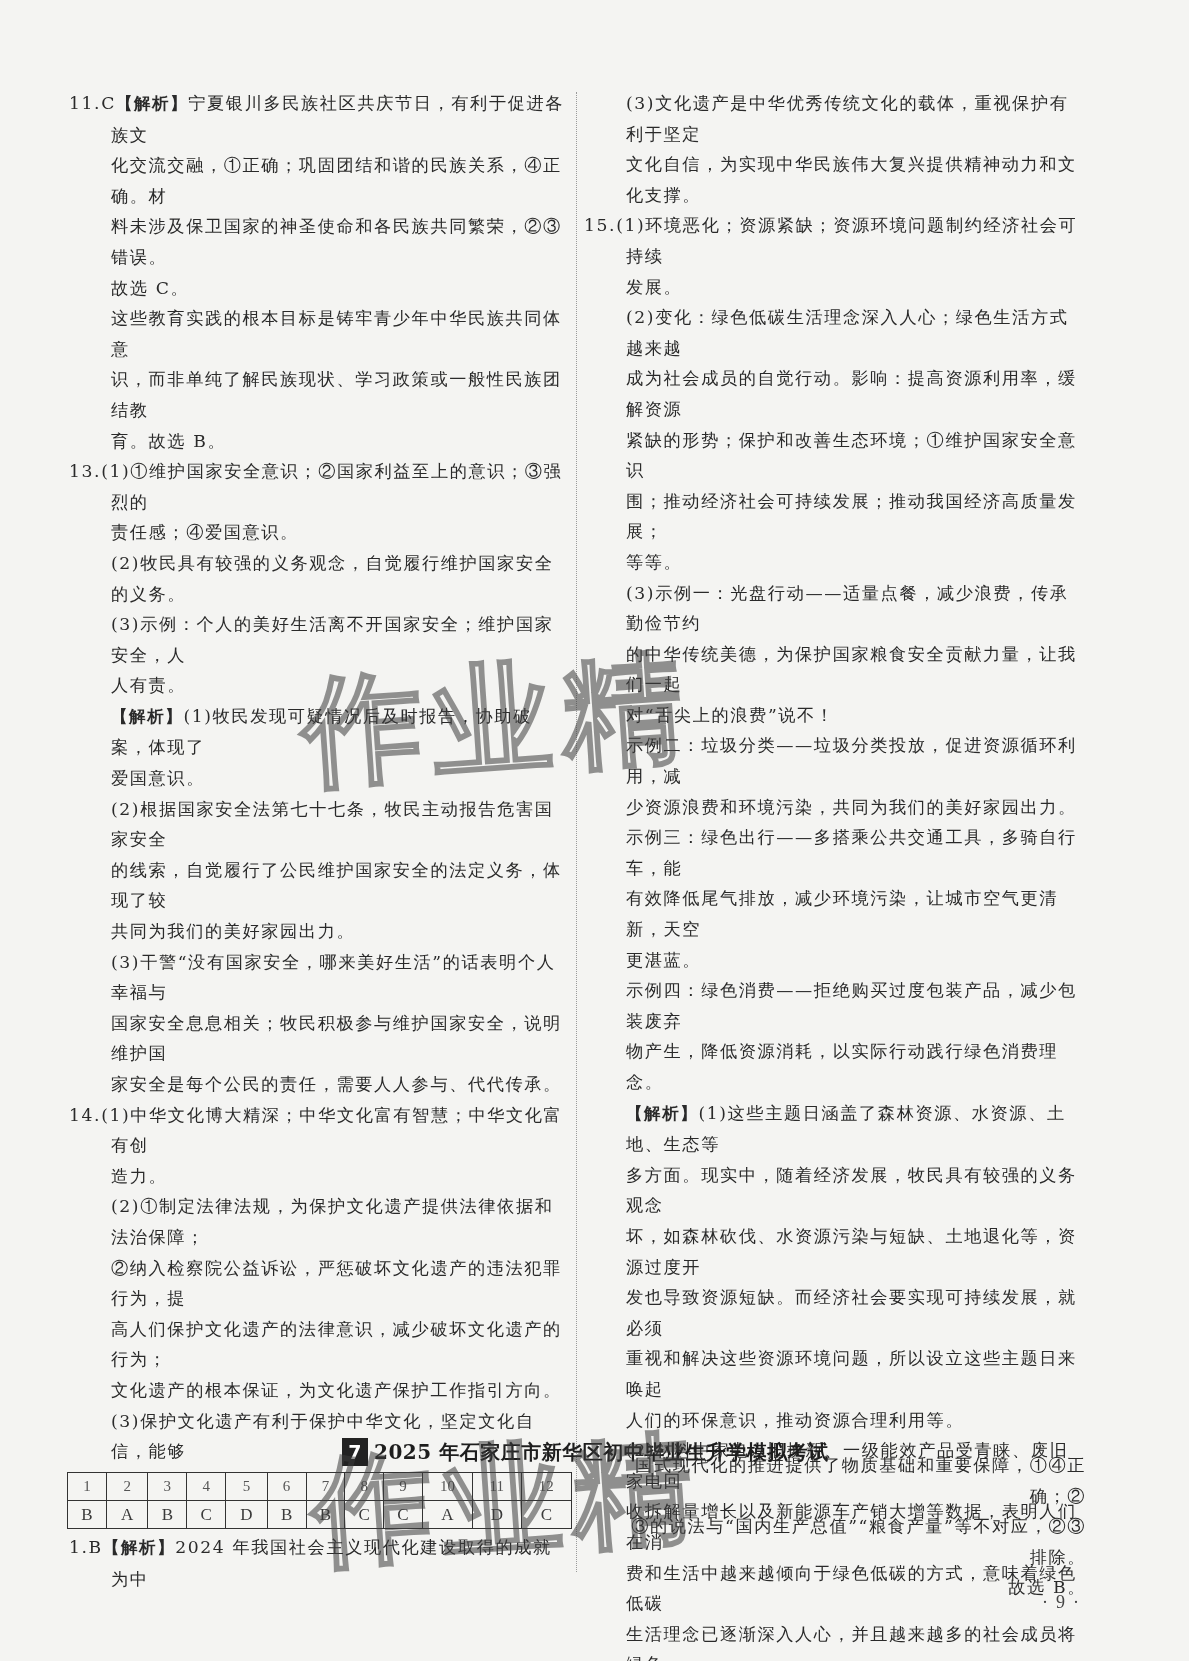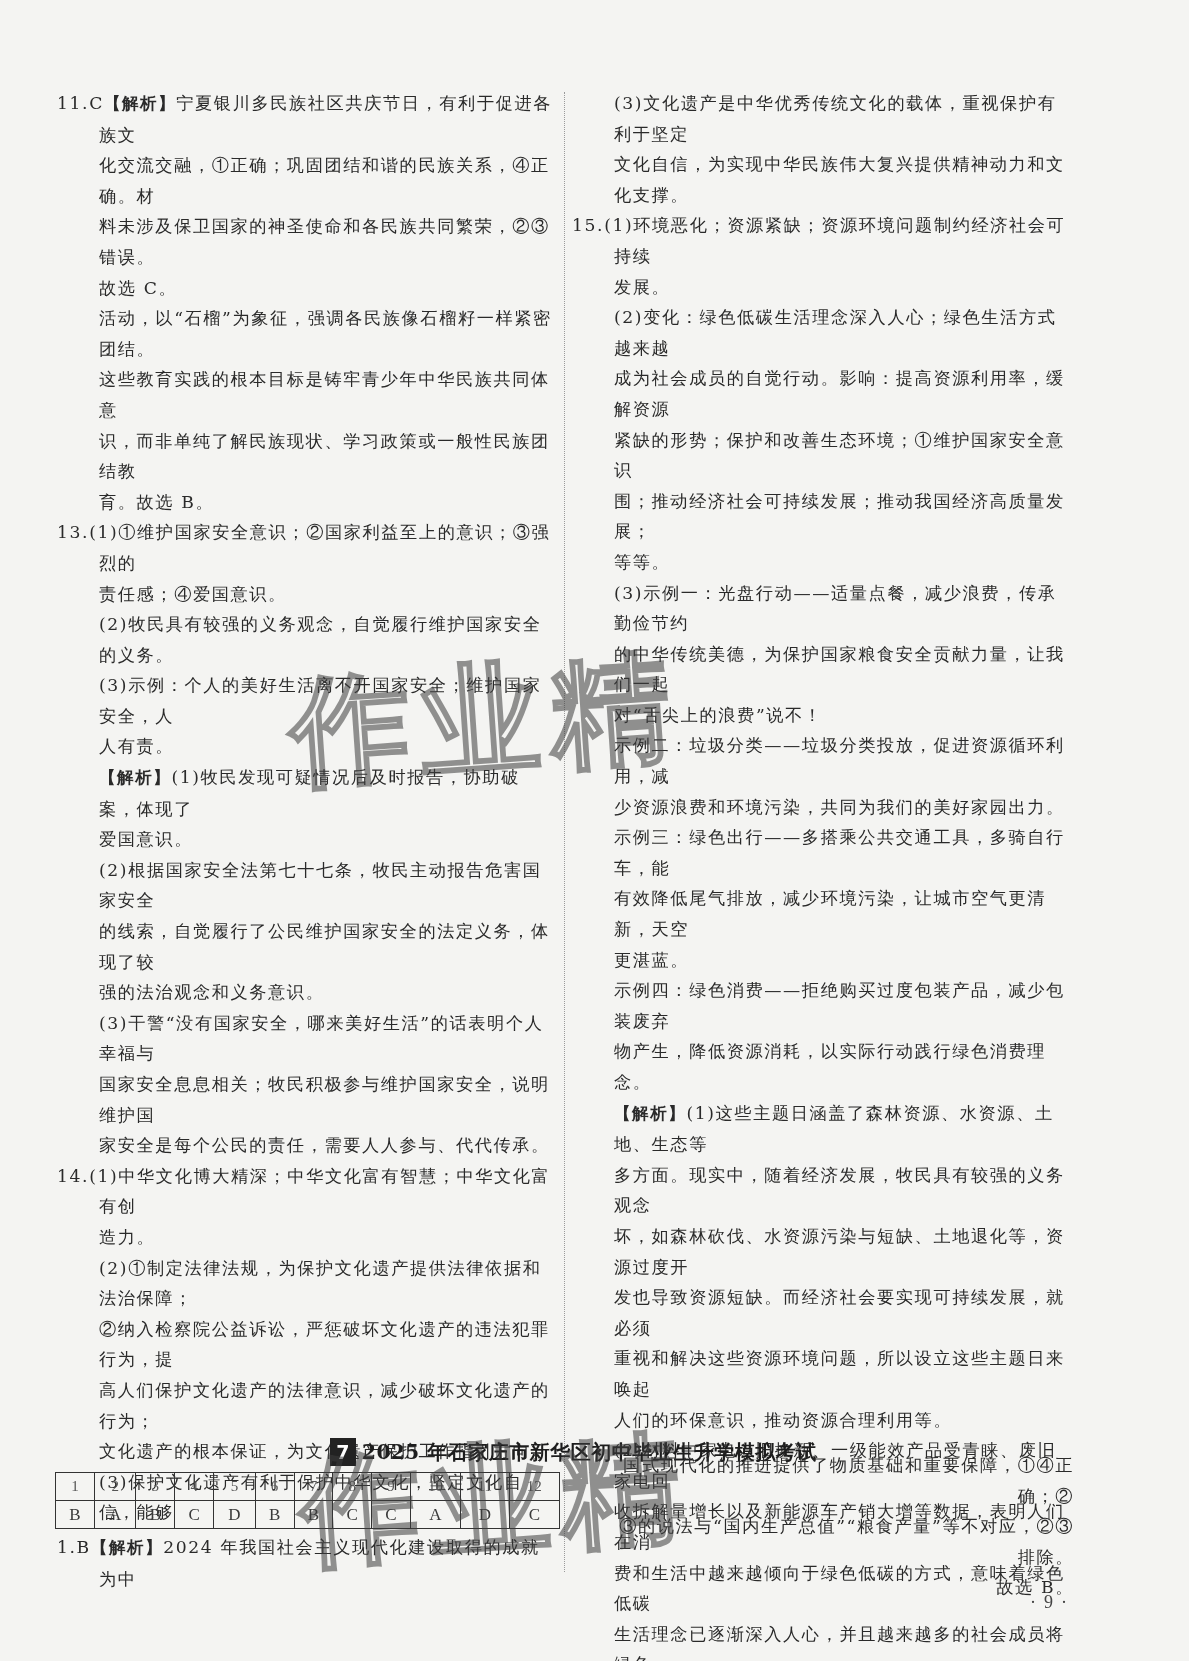--- a/index.html
+++ b/index.html
@@ -2,21 +2,21 @@
 <html><head>
 <meta charset="utf-8">
 <style>
   html, body { margin: 0; padding: 0; }
   body {
     width: 1189px; height: 1661px; position: relative; overflow: hidden;
     background: #f4f4f2;
     font-family: "DejaVu Serif", "Liberation Serif", serif;
     color: #2a2a2a;
   }
-  .page { position: absolute; left: 0; top: 0; width: 997px; height: 1661px; }
+  .page { position: absolute; left: 12px; top: 0; width: 997px; height: 1661px; }
   .col { position: absolute; top: 88px; font-size: 17.2px; line-height: 30.6px; letter-spacing: 1.6px; }
   .col-left { left: 57px; width: 500px; }
   .col-right { left: 572px; width: 498px; }
   .divider {
     position: absolute; left: 564px; top: 92px; height: 1480px; width: 0;
     border-left: 1.5px dotted #9a9a9a;
   }
   .item-first { padding-left: 42px; text-indent: -42px; }
   .tag { font-weight: bold; font-family: "DejaVu Sans", "Liberation Sans", sans-serif; font-size: 16.5px; }
   .indent { padding-left: 42px; }
@@ -72,37 +72,36 @@
   <div class="col col-left">
 
     <div>
       <div class="item-first"><span class="num">11.C</span><span class="tag">【解析】</span><span>宁夏银川多民族社区共庆节日，有利于促进各族文</span></div>
       <div class="indent">化交流交融，①正确；巩固团结和谐的民族关系，④正确。材</div>
       <div class="indent">料未涉及保卫国家的神圣使命和各民族共同繁荣，②③错误。</div>
       <div class="indent">故选 C。</div>
     </div>
 
     <div>
-      <div class="indent">活动，以“石榴”为象征，强调各民族像石榴籽一样紧密团结。</div>
       <div class="indent">这些教育实践的根本目标是铸牢青少年中华民族共同体意</div>
       <div class="indent">识，而非单纯了解民族现状、学习政策或一般性民族团结教</div>
       <div class="indent">育。故选 B。</div>
     </div>
 
     <div>
       <div class="item-first"><span class="num">13.</span><span>(1)①维护国家安全意识；②国家利益至上的意识；③强烈的</span></div>
       <div class="indent">责任感；④爱国意识。</div>
       <div class="indent">(2)牧民具有较强的义务观念，自觉履行维护国家安全的义务。</div>
       <div class="indent">(3)示例：个人的美好生活离不开国家安全；维护国家安全，人</div>
       <div class="indent">人有责。</div>
       <div class="indent"><span class="tag">【解析】</span><span>(1)牧民发现可疑情况后及时报告，协助破案，体现了</span></div>
       <div class="indent">爱国意识。</div>
       <div class="indent">(2)根据国家安全法第七十七条，牧民主动报告危害国家安全</div>
       <div class="indent">的线索，自觉履行了公民维护国家安全的法定义务，体现了较</div>
-      <div class="indent">强的法治观念和义务意识。</div>
+      <div class="indent">共同为我们的美好家园出力。</div>
       <div class="indent">(3)干警“没有国家安全，哪来美好生活”的话表明个人幸福与</div>
       <div class="indent">国家安全息息相关；牧民积极参与维护国家安全，说明维护国</div>
       <div class="indent">家安全是每个公民的责任，需要人人参与、代代传承。</div>
     </div>
 
     <div>
       <div class="item-first"><span class="num">14.</span><span>(1)中华文化博大精深；中华文化富有智慧；中华文化富有创</span></div>
       <div class="indent">造力。</div>
       <div class="indent">(2)①制定法律法规，为保护文化遗产提供法律依据和法治保障；</div>
       <div class="indent">②纳入检察院公益诉讼，严惩破坏文化遗产的违法犯罪行为，提</div>

